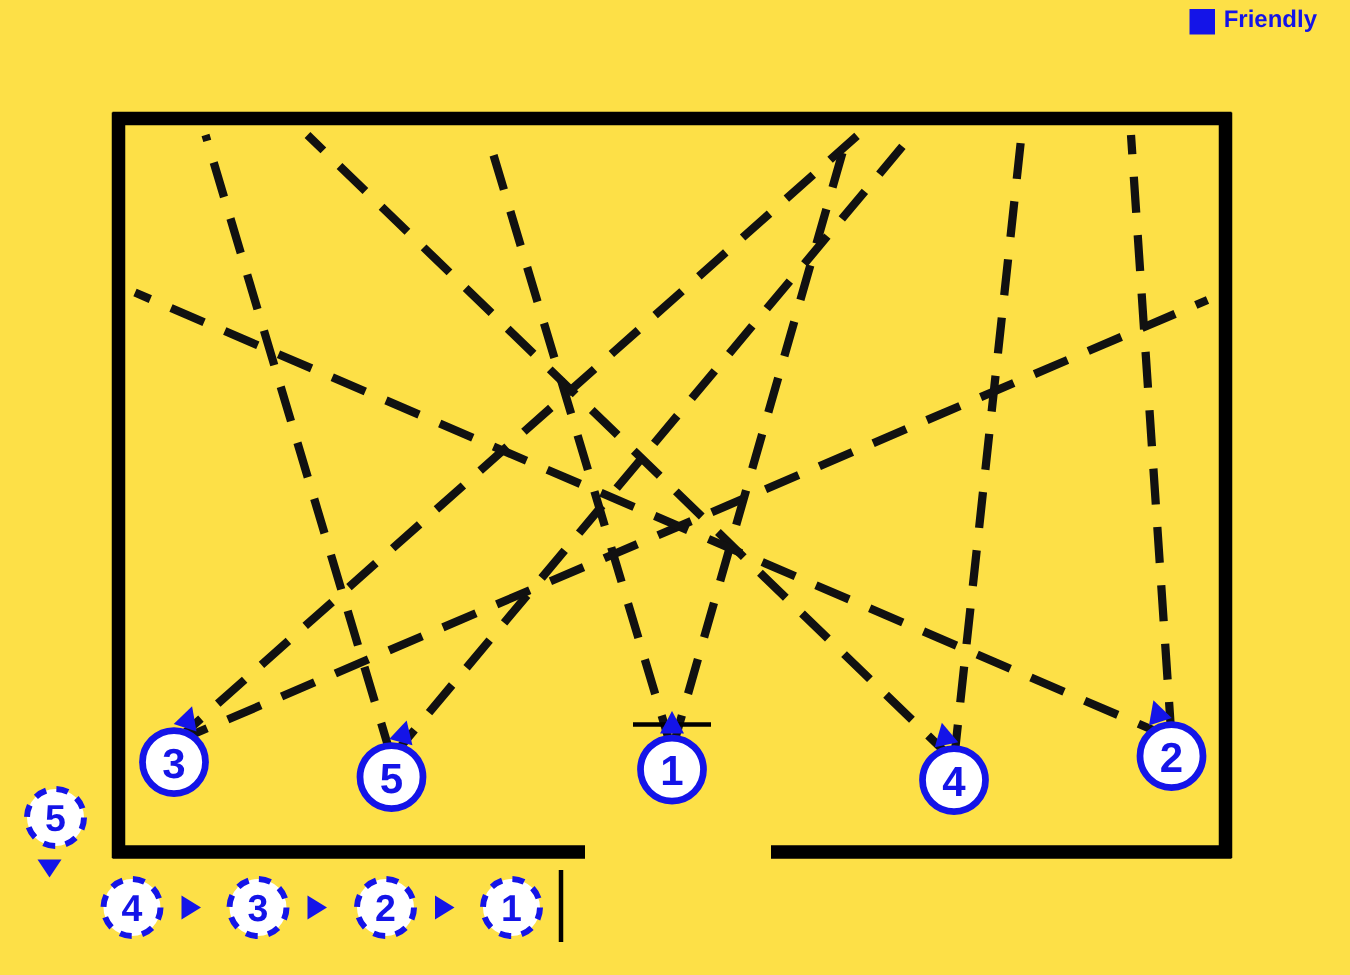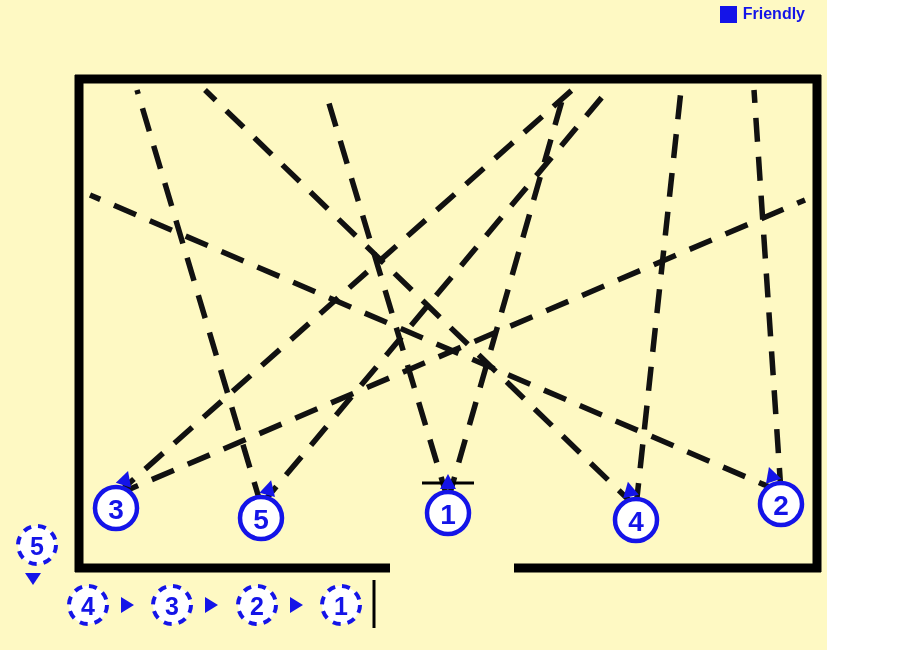--- a/index.html
+++ b/index.html
@@ -1,19 +1,19 @@
 <!DOCTYPE html>
 <html><head>
 <meta charset="utf-8">
 <style>
   html,body{margin:0;padding:0;background:#ffffff;}
   .stage{
     position:relative;
-    width:827px;height:650px;
-    background:#fef9c3;
+    width:900px;height:650px;
+    background:#fde047;
     overflow:hidden;
     font-family:"Liberation Sans", sans-serif;
   }
   .legend{
     position:absolute;
     top:5px;right:22px;
     display:flex;align-items:center;gap:6px;
     z-index:5;
   }
   .legend-swatch{

